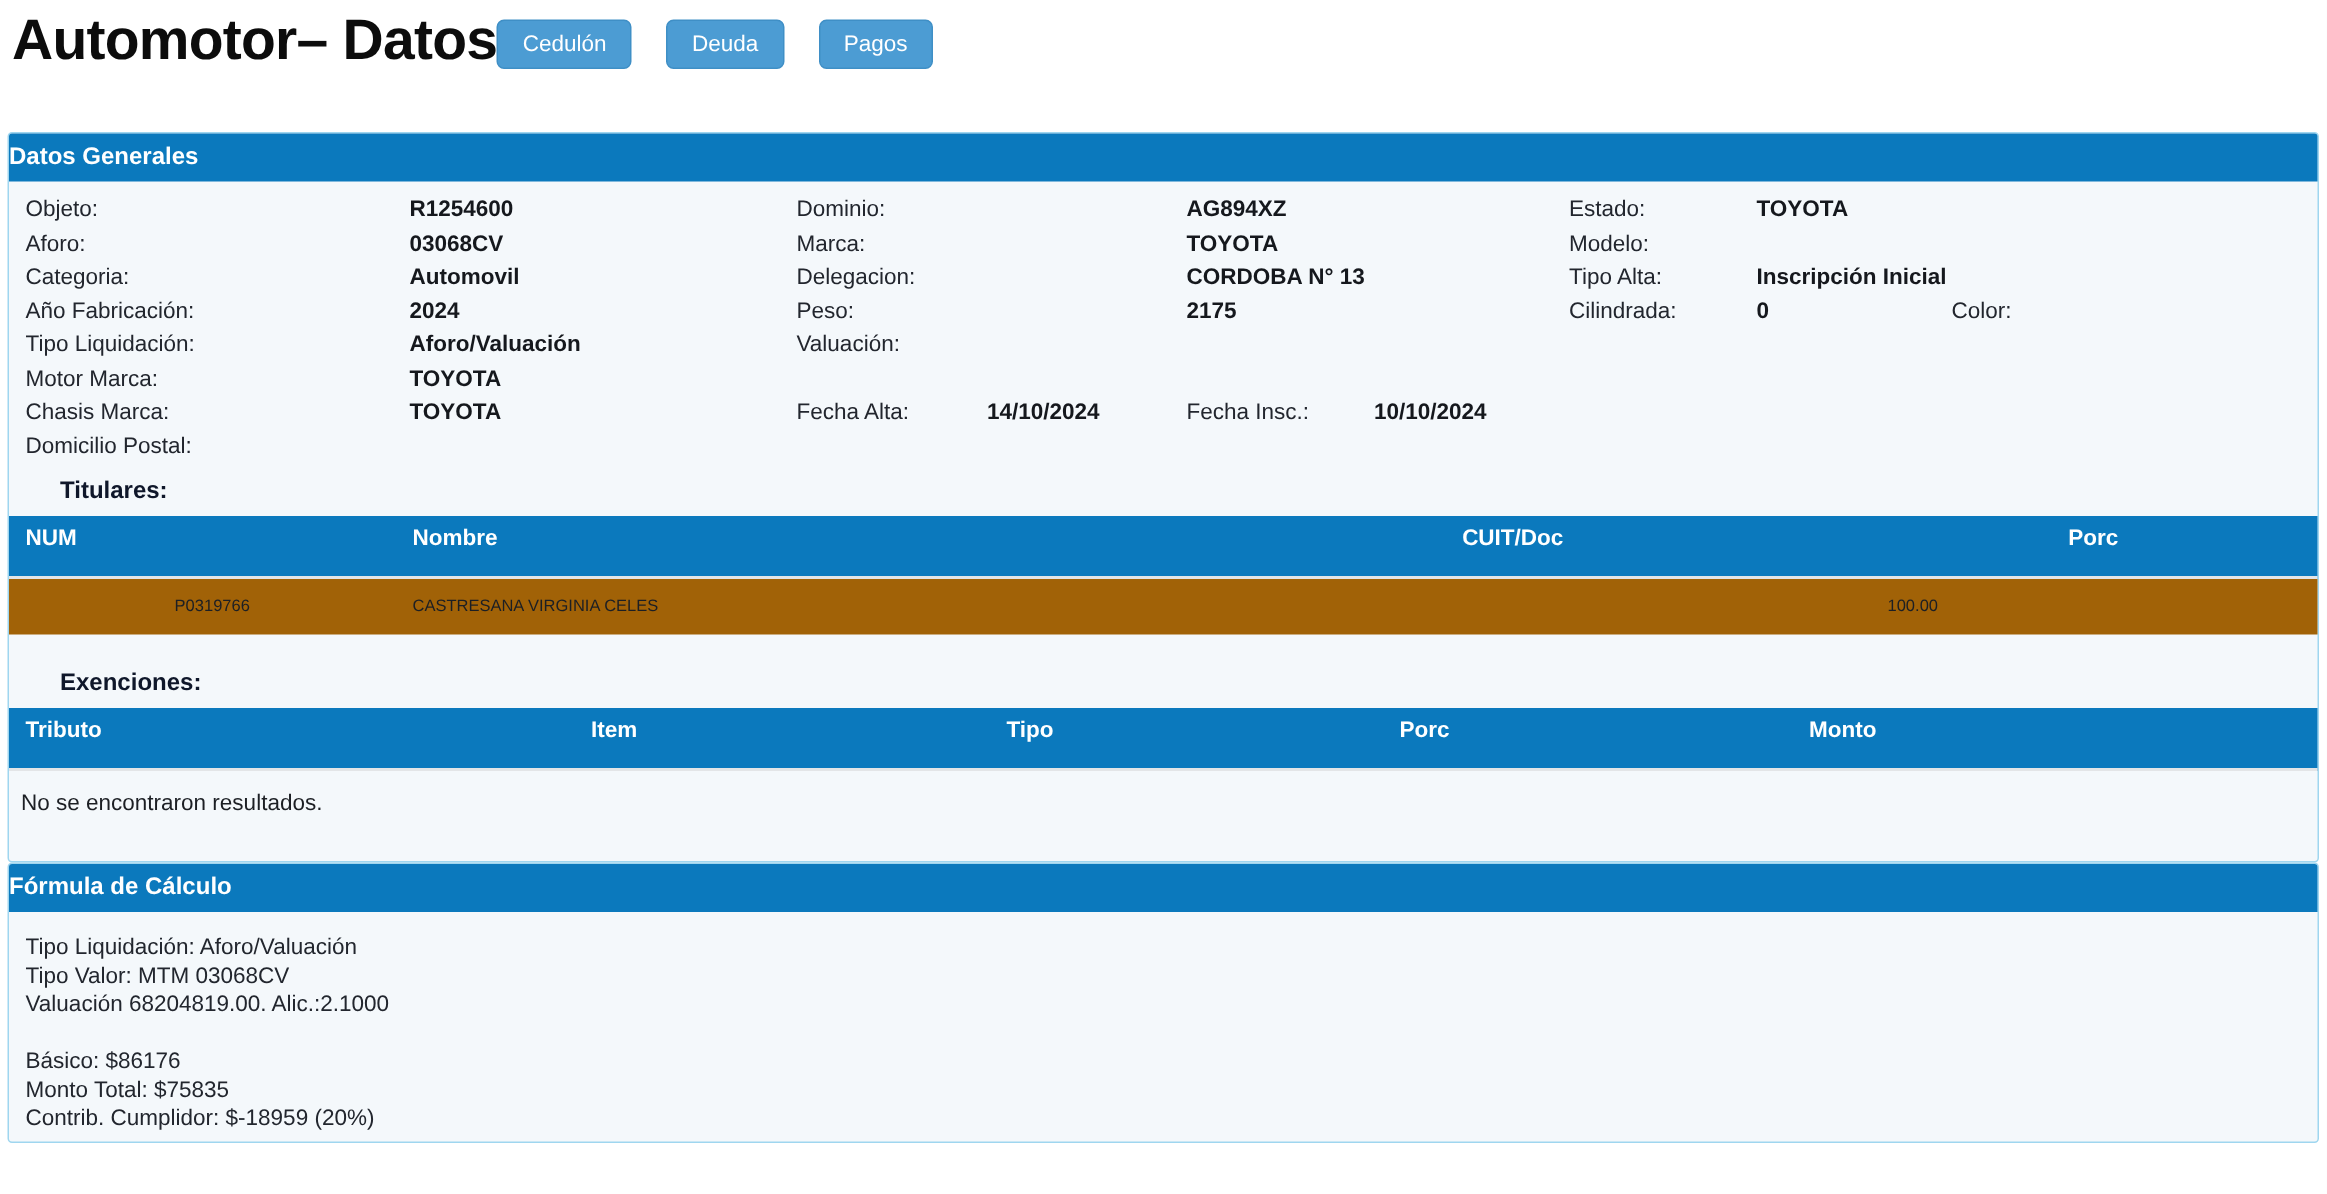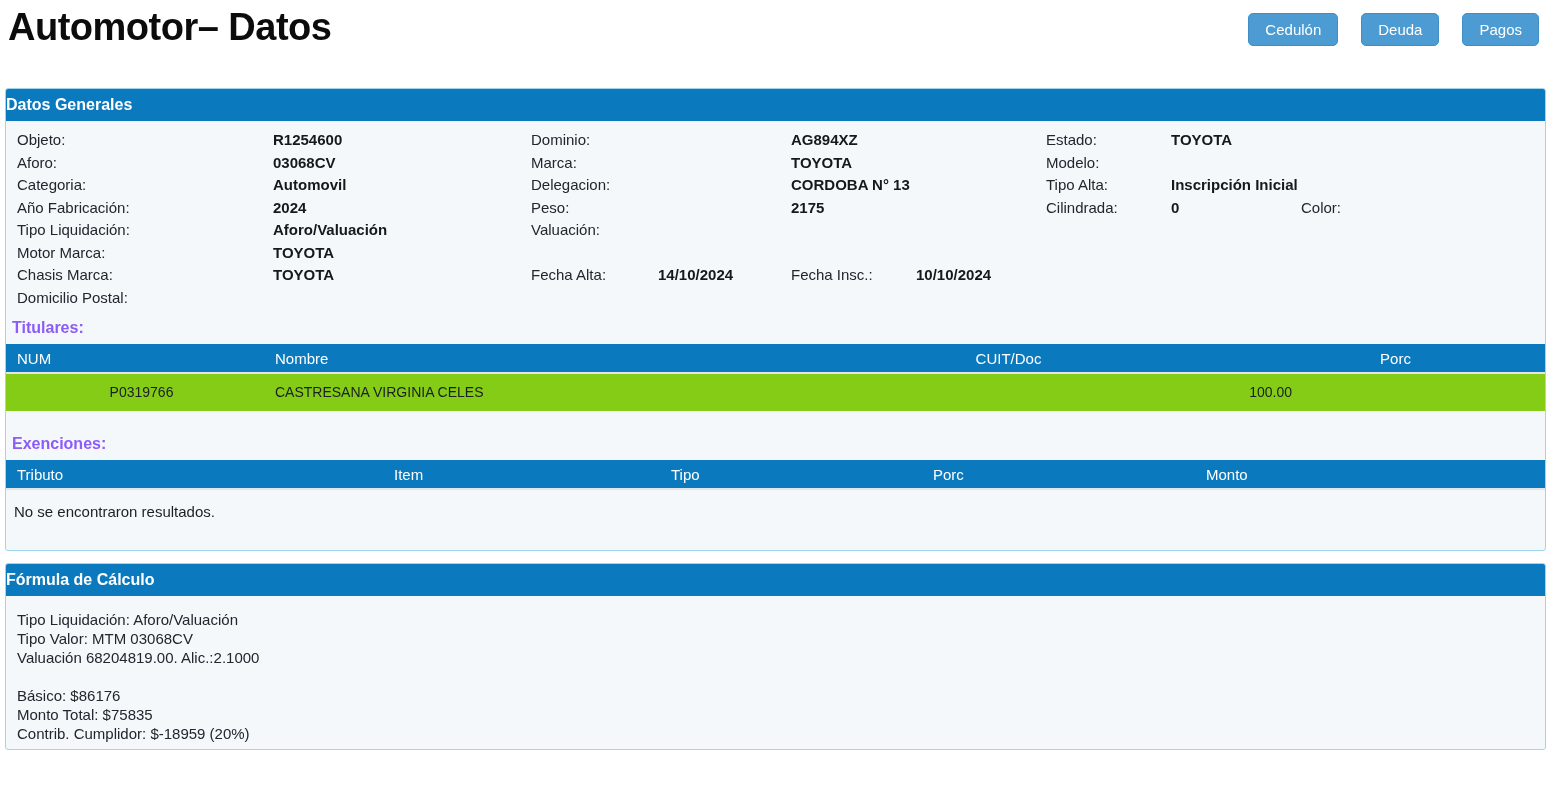--- a/index.html
+++ b/index.html
@@ -7,48 +7,48 @@
     --btn:#4c9cd3;
     --btn-border:#3f8fc6;
     --card-border:#9fd6ef;
     --body-bg:#f4f8fb;
     --txt:#22262e;
     --txt-bold:#15181d;
   }
   *{box-sizing:border-box;margin:0;padding:0;}
   html,body{width:1551px;height:796px;background:#ffffff;overflow:hidden;
     font-family:"Liberation Sans",sans-serif;color:var(--txt);}
-  .topbar{display:flex;justify-content:space-between;align-items:flex-start;
+  .topbar{display:flex;align-items:flex-start;
     padding:6px 12px 0 8px;height:88px;}
   .page-title{font-size:38px;font-weight:800;color:#0c0c0c;letter-spacing:-0.5px;}
   .actions{display:flex;gap:23px;margin-top:7px;}
   .btn{background:var(--btn);border:1px solid var(--btn-border);color:#ffffff;
     font-family:"Liberation Sans",sans-serif;font-size:15px;padding:7px 16px;
     border-radius:5px;cursor:pointer;}
   .card{margin:0 5px;border:1px solid var(--card-border);border-radius:3px;
     background:var(--body-bg);}
-  .card + .card{margin-top:12px;}
+  .card + .card{margin-top:0;}
   .card-header{background:var(--blue);color:#ffffff;font-weight:700;font-size:16px;
     height:32px;line-height:32px;border-radius:2px 2px 0 0;}
   .card-body{position:relative;}
   
   .dg-grid{position:relative;height:192px;font-size:15px;}
   .dg-grid .lbl{position:absolute;white-space:nowrap;color:var(--txt);}
   .dg-grid .val{position:absolute;white-space:nowrap;font-weight:700;color:var(--txt-bold);}
   
-  .sub-title{font-size:16px;font-weight:700;color:#8b5cf6;padding-left:6px;margin-top:6px;}
+  .sub-title{font-size:16px;font-weight:700;color:#0f172a;padding-left:6px;margin-top:6px;margin-left:28px;}
   
-  .thead{background:var(--blue);color:#ffffff;font-weight:400;font-size:15px;
-    height:30px;line-height:30px;display:grid;margin-top:7px;border-bottom:2px solid #e3e5e7;}
+  .thead{background:var(--blue);color:#ffffff;font-weight:700;font-size:15px;
+    height:42px;line-height:30px;display:grid;margin-top:7px;border-bottom:2px solid #e3e5e7;}
   .t-tit{grid-template-columns:260px 445px 595px 1fr;}
   .t-tit .c-num{padding-left:11px;}
   .t-tit .c-nombre{padding-left:9px;}
   .t-tit .c-cuit{text-align:center;}
   .t-tit .c-porc{text-align:center;padding-right:60px;}
-  .trow{background:#84cc16;display:grid;height:37px;line-height:37px;font-size:14px;color:#1c1f24;}
+  .trow{background:#a16207;display:grid;height:37px;line-height:37px;font-size:11px;color:#1c1f24;}
   .trow .c-num{text-align:center;}
   .trow .c-nombre{padding-left:9px;}
   .trow .c-cuit{text-align:center;padding-left:280px;}
   .trow .c-porc{text-align:right;padding-right:14px;}
   .t-exe{grid-template-columns:377px 277px 262px 273px 1fr;}
   .t-exe div{padding-left:11px;}
   .empty-msg{font-size:15px;padding:13px 0 30px 8px;color:#1c1f24;}
   .exe-gap{height:18px;}
   
   .formula-body{padding:14px 0 6px 11px;}

